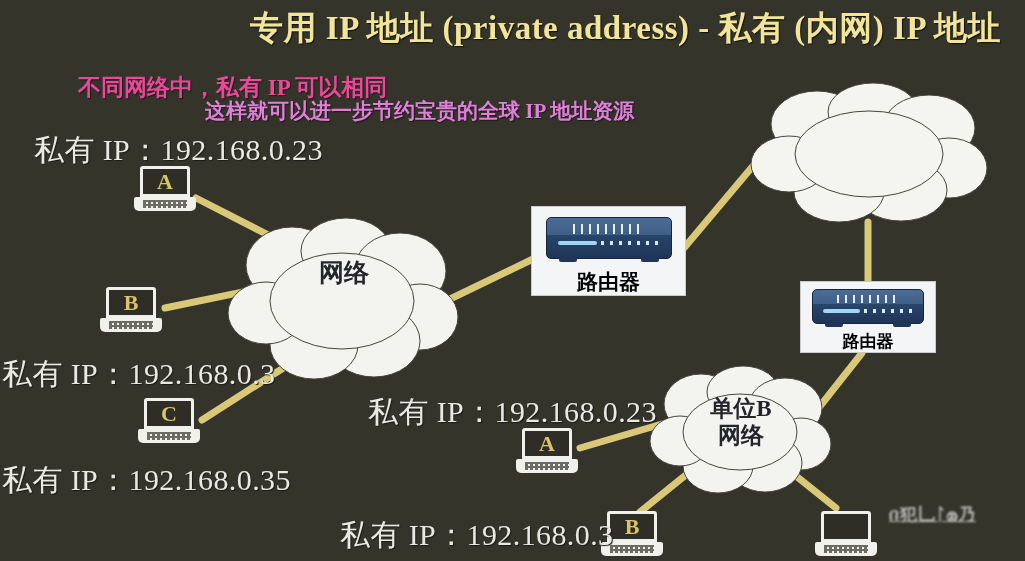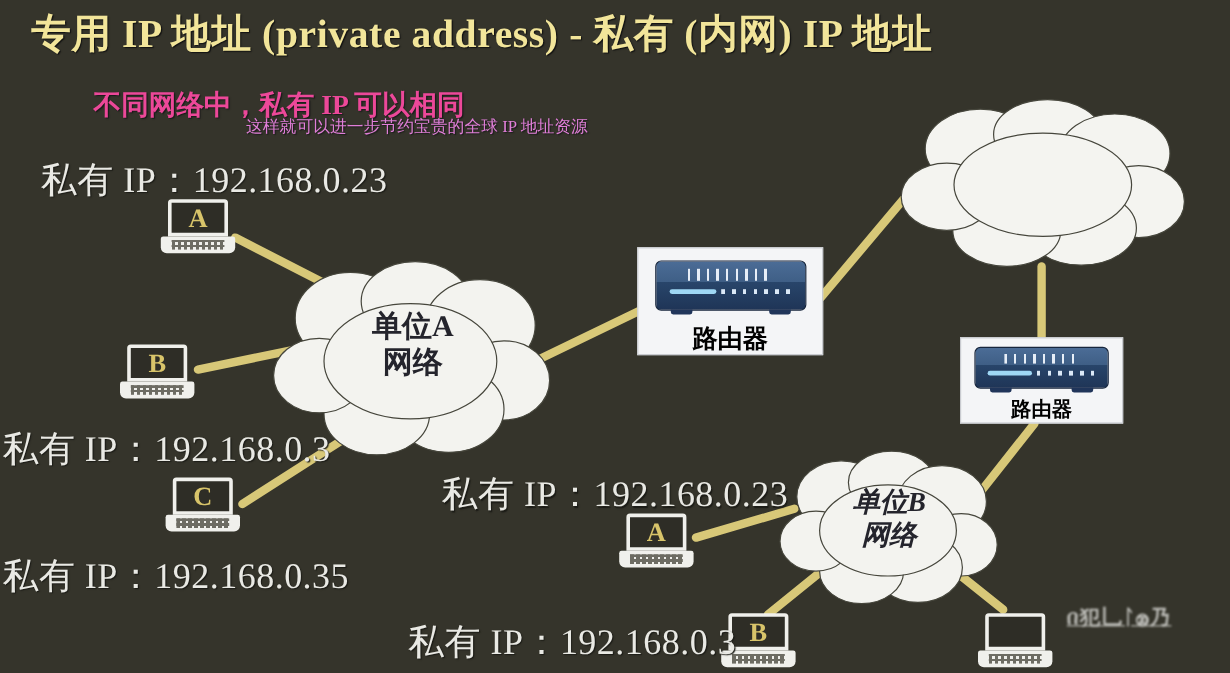--- a/index.html
+++ b/index.html
@@ -22,42 +22,42 @@
     left: 0; top: 0;
     width: 1025px; height: 561px;
     pointer-events: none;
   }
 
   
   .title {
     position: absolute;
     left: 26px; top: 6px;
     width: 975px;
-    text-align: left;
+    text-align: right;
     font-size: 33px;
     font-weight: bold;
     color: #f2e59a;
     letter-spacing: 0.5px;
     text-shadow: 1px 1px 1px #111;
     white-space: nowrap;
   }
   .subtitle1 {
     position: absolute;
     left: 78px; top: 72px;
     font-size: 23px;
     font-weight: bold;
     color: #ec4899;
     text-shadow: 1px 1px 1px #1a1a1a;
     white-space: nowrap;
   }
   .subtitle2 {
     position: absolute;
     left: 205px; top: 97px;
-    font-size: 14px;
-    font-weight: normal;
+    font-size: 21px;
+    font-weight: bold;
     color: #e07ed8;
     text-shadow: 1px 1px 1px #1a1a1a;
     white-space: nowrap;
   }
 
   .ip-label {
     position: absolute;
     font-size: 30px;
     color: #e9e9e4;
     white-space: nowrap;
@@ -134,21 +134,21 @@
     left: 0; right: 0;
     text-align: center;
     font-family: "Liberation Serif", "DejaVu Serif", serif;
     line-height: 1.18;
     pointer-events: none;
   }
   #cloud-a { left: 222px; top: 213px; width: 244px; height: 173px; }
   #cloud-a .cloud-label {
     top: 45px; font-size: 25px; color: #24242c; font-weight: 600;
   }
-  #cloud-b { left: 645px; top: 372px; width: 192px; height: 136px; font-style: italic; }
+  #cloud-b { left: 645px; top: 362px; width: 192px; height: 136px; }
   #cloud-b .cloud-label {
     top: 33px; font-size: 23px; color: #24242c; font-weight: 600;
   }
   #cloud-net { left: 745px; top: 80px; width: 248px; height: 145px; }
   #cloud-net .cloud-label {
     top: 52px; font-size: 27px; color: #b81c40; font-weight: bold;
     text-shadow: 1px 1px 0 #e7a9b8;
   }
 
   
@@ -268,21 +268,20 @@
         <ellipse cx="124" cy="38" rx="45" ry="33"></ellipse>
         <ellipse cx="178" cy="58" rx="46" ry="38"></ellipse>
         <ellipse cx="198" cy="104" rx="38" ry="33"></ellipse>
         <ellipse cx="152" cy="128" rx="46" ry="36"></ellipse>
         <ellipse cx="92" cy="132" rx="44" ry="34"></ellipse>
         <ellipse cx="44" cy="100" rx="38" ry="31"></ellipse>
         <ellipse cx="120" cy="88" rx="72" ry="48"></ellipse>
       </g>
     </svg>
     <div class="cloud-label">
-      <div>单位A</div>
       <div>网络</div>
     </div>
   </div>
 
   <div class="cloud" id="cloud-b">
     <svg width="192" height="136" viewBox="0 0 192 136">
       <g fill="#f3f3ef" stroke="#46463c" stroke-width="1">
         <ellipse cx="56" cy="42" rx="37" ry="30"></ellipse>
         <ellipse cx="98" cy="30" rx="36" ry="26"></ellipse>
         <ellipse cx="140" cy="46" rx="37" ry="30"></ellipse>

